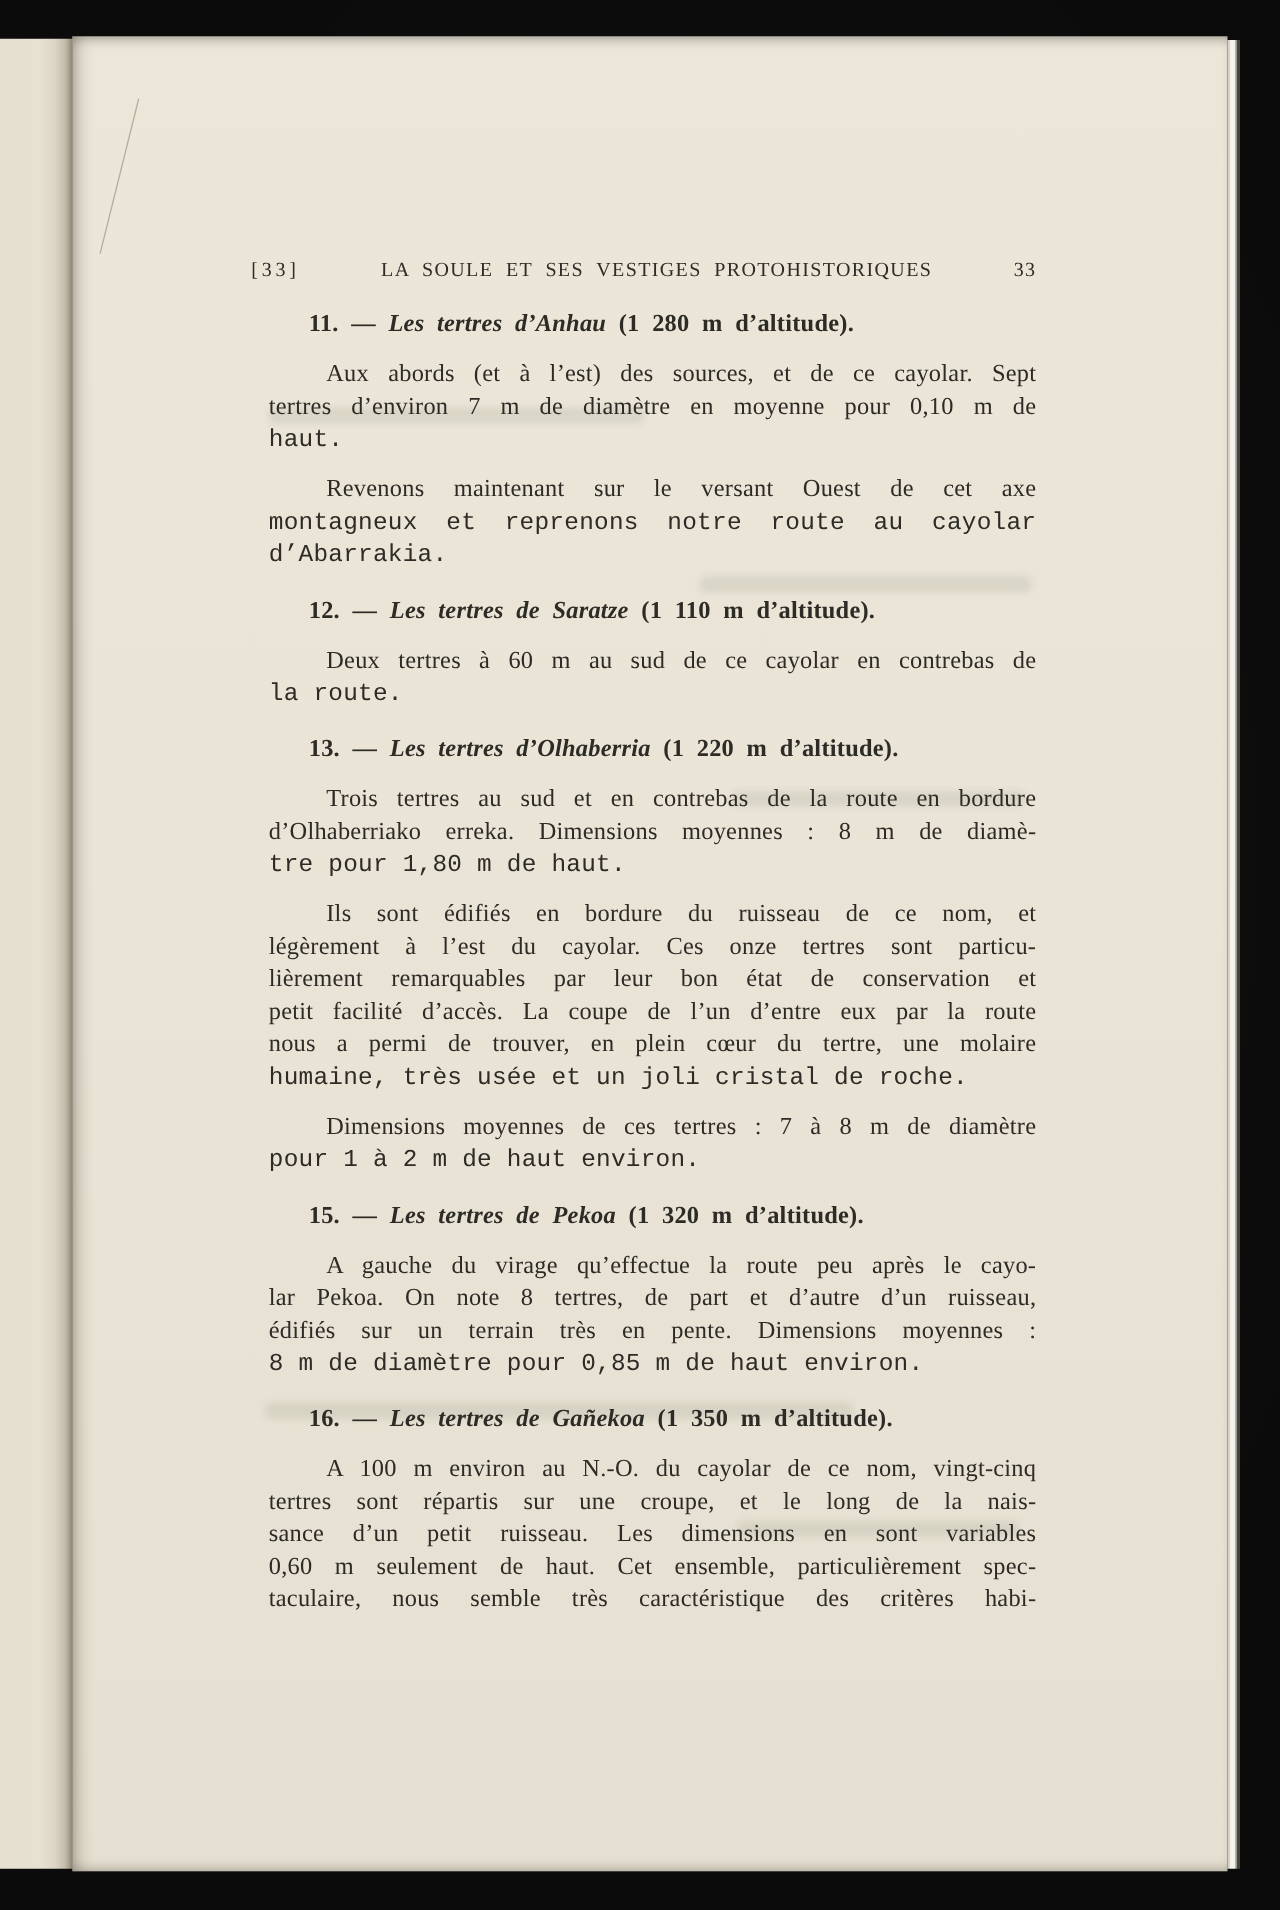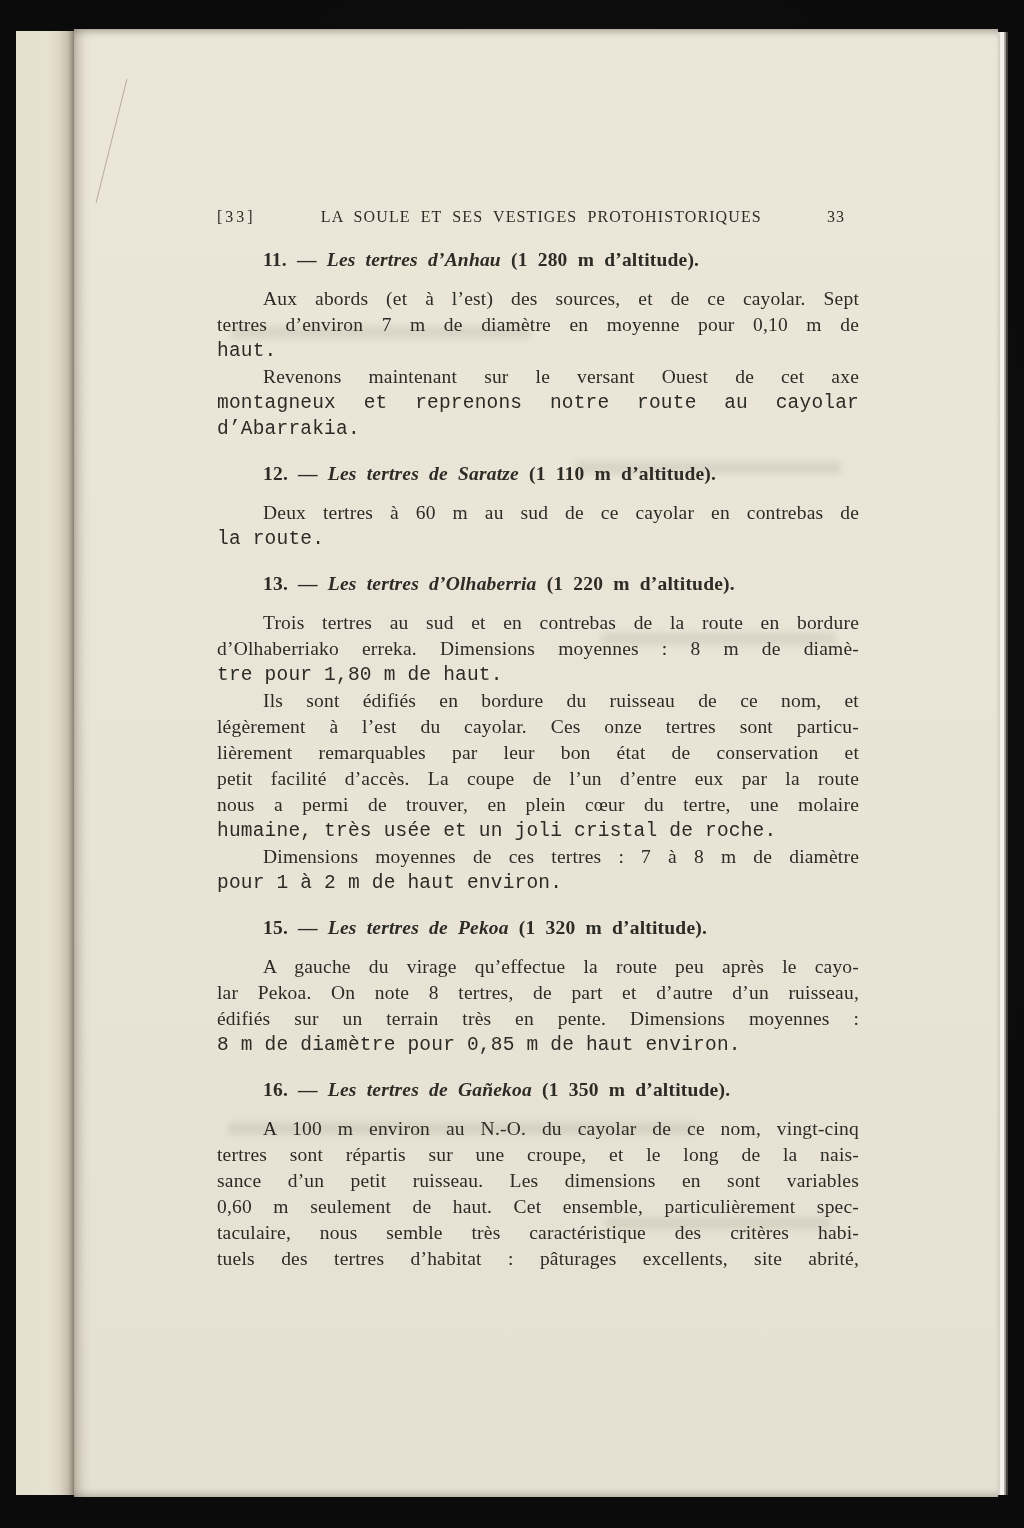--- a/index.html
+++ b/index.html
@@ -10,21 +10,21 @@
     overflow: hidden;
     font-family: "Liberation Serif", "DejaVu Serif", serif;
   }
   .scan-bg {
     position: absolute; inset: 0;
     background:
       radial-gradient(ellipse at 55% 45%, rgba(40,40,42,0.25), rgba(0,0,0,0) 70%),
       #0b0b0c;
   }
   .book {
-    position: absolute; left: 16px; top: 29px; width: 992px; height: 1468px;
+    position: absolute; left: 0; top: 29px; width: 992px; height: 1468px;
   }
   
   .gutter-page {
     position: absolute; left: 0; top: 2px; bottom: 2px; width: 58px;
     background: linear-gradient(90deg,
       #e6e0d1 0%, #e7e1d2 55%, #ddd6c6 75%,
       #c4bcab 90%, #9e9685 97%, #877f6f 100%);
   }
   
   .page {
@@ -80,21 +80,21 @@
 
   .sec { margin: 0; }
   .heading {
     font-size: 19.5px; line-height: 26px; font-weight: bold;
     margin: 19px 0 13px 0;
     text-indent: 46px;
     word-spacing: 5px;
     letter-spacing: 0.2px;
   }
   .heading .title { font-style: italic; }
-  .para { margin: 0; font-size: 19.5px; line-height: 26px; letter-spacing: 0.2px; }
+  .para { margin: 14px; font-size: 19.5px; line-height: 26px; letter-spacing: 0.2px; }
   .line { display: block; text-align: justify; text-align-last: justify; }
   .line.first { text-indent: 46px; }
   .line.last { text-align-last: left; font-family: Liberation Mono, monospace; }
 </style>
 </head>
 <body>
 
 <div class="scan-bg"></div>
 
 <div class="book">
@@ -173,18 +173,17 @@
     </section>
 
     <section class="sec">
       <h2 class="heading"><span>16.</span> <span>—</span> <em class="title">Les tertres de Gañekoa</em> <span>(1 350 m d’altitude).</span></h2>
       <p class="para">
         <span class="line first">A 100 m environ au N.-O. du cayolar de ce nom, vingt-cinq</span>
         <span class="line">tertres sont répartis sur une croupe, et le long de la nais-</span>
         <span class="line">sance d’un petit ruisseau. Les dimensions en sont variables</span>
         <span class="line">0,60 m seulement de haut. Cet ensemble, particulièrement spec-</span>
         <span class="line">taculaire, nous semble très caractéristique des critères habi-</span>
-        <span class="line">tuels des tertres d’habitat : pâturages excellents, site abrité,</span>
       </p>
     </section>
 
   </div>
 </div>
 
 </body></html>

